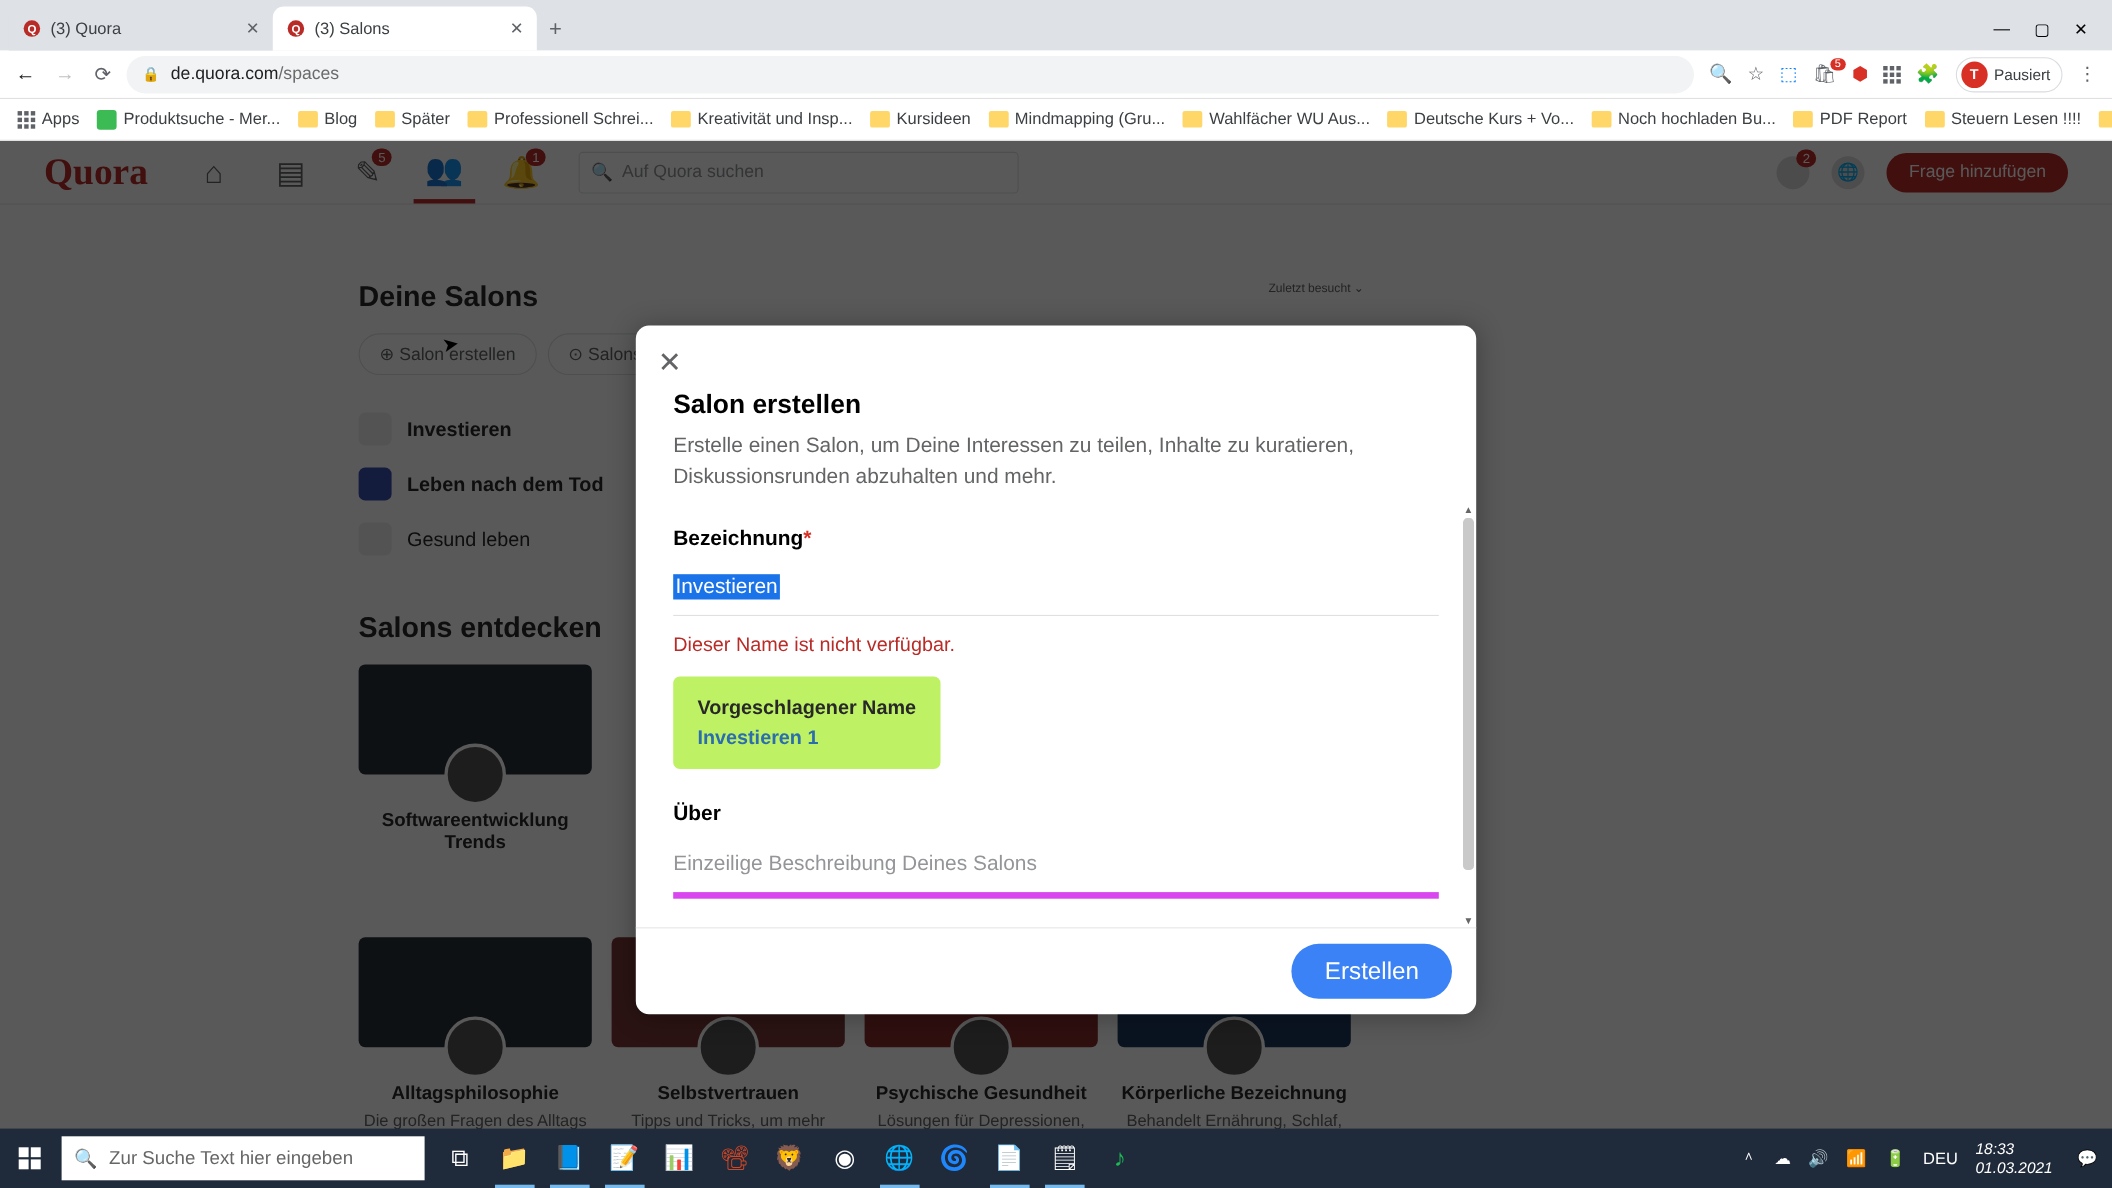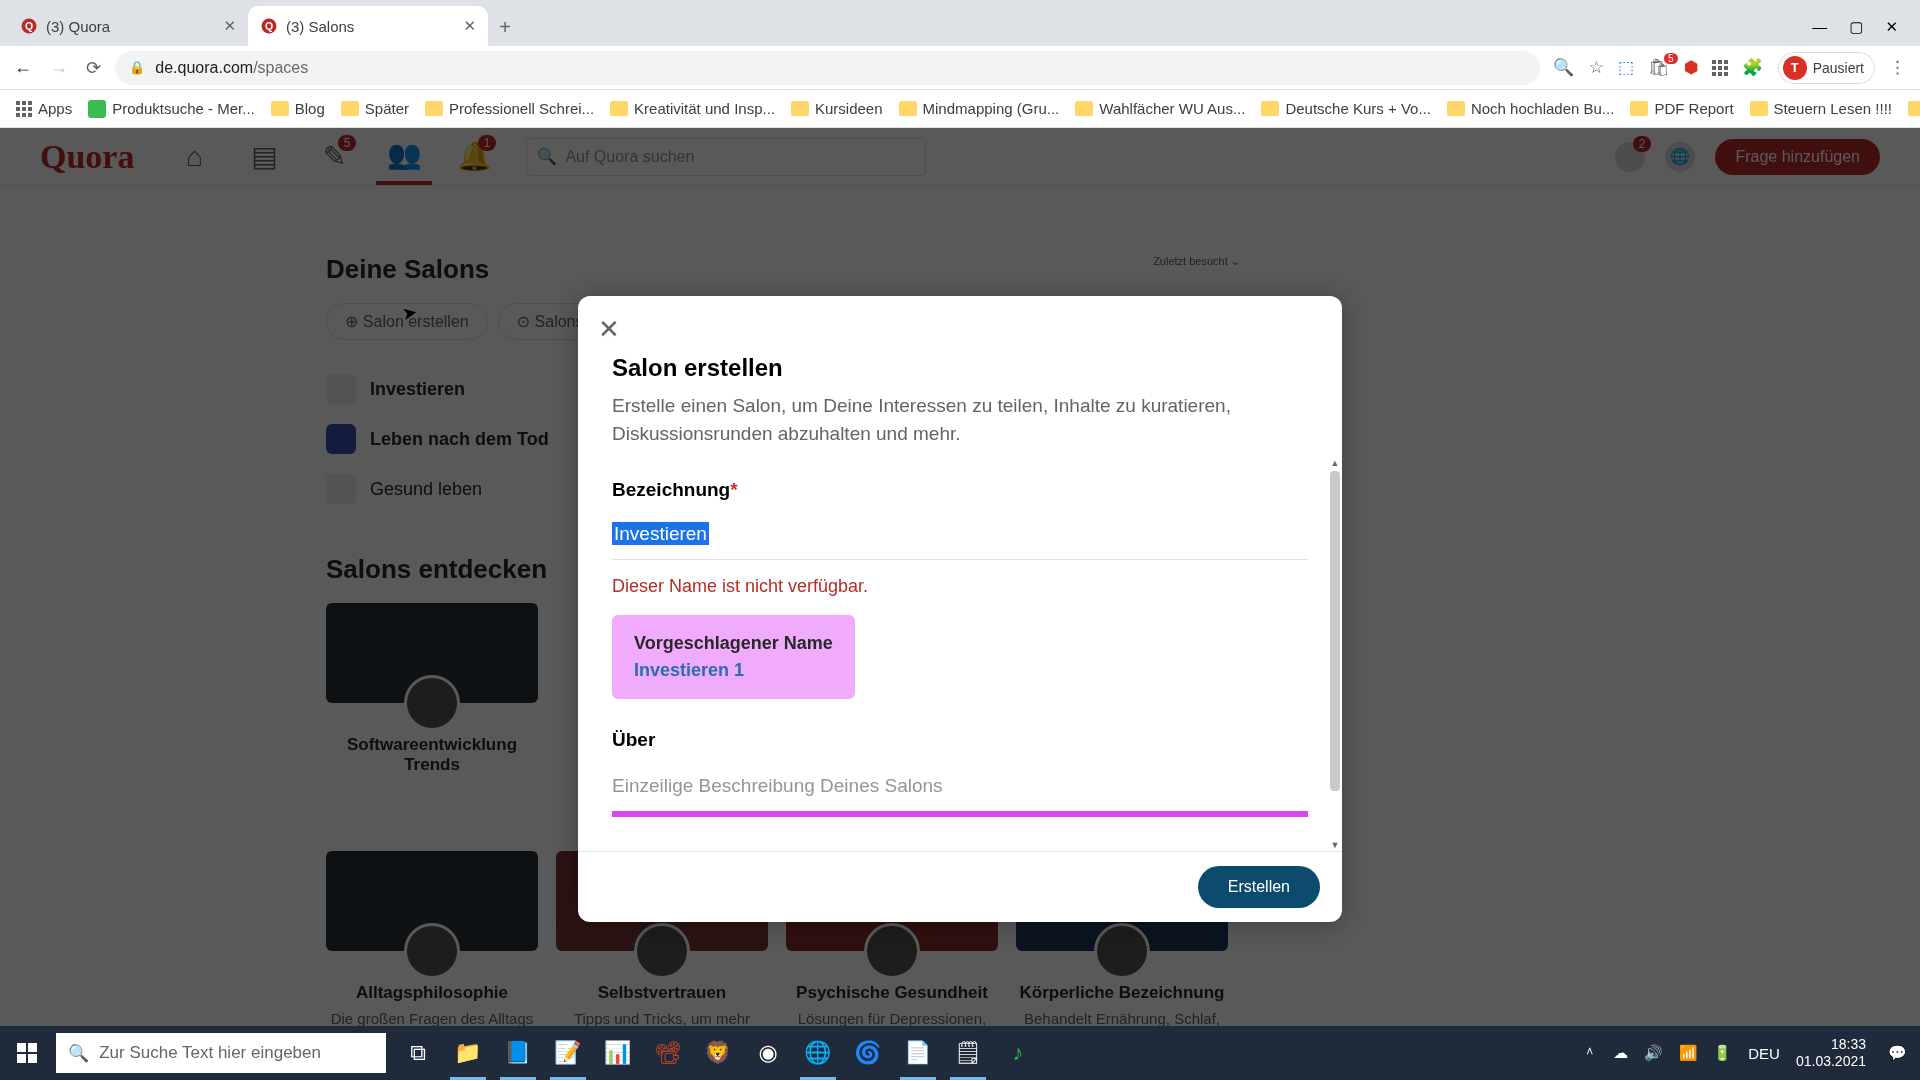--- a/index.html
+++ b/index.html
@@ -71,45 +71,45 @@
 .modal-head { padding: 58px 34px 10px; }
 .modal-head h2 { font-size: 24px; font-weight: 700; margin-bottom: 10px; }
 .modal-head p { font-size: 19px; color: #636466; line-height: 1.45; }
 .modal-body { flex: 1; overflow-y: auto; padding: 22px 34px 0; border-top: none; position: relative; }
 .form-label { font-size: 19px; font-weight: 600; margin-bottom: 14px; }
 .required { color: #d93025; }
 .name-input { width: 100%; border: none; border-bottom: 1px solid #dee0e1; font-size: 19px; padding: 8px 0 14px; outline: none; }
 .name-input::selection { background: #1a73e8; color: #fff; }
 .selected-text { background: #1a73e8; color: #fff; padding: 1px 2px; }
 .error-msg { color: #b92b27; font-size: 18px; margin-top: 16px; margin-bottom: 18px; }
-.suggest-box { background: #f0abfc; border-radius: 6px; padding: 18px 22px; display: inline-block; min-width: 236px; margin-bottom: 30px; }
+.suggest-box { background: #bef264; border-radius: 6px; padding: 18px 22px; display: inline-block; min-width: 236px; margin-bottom: 30px; }
 .suggest-box .lbl { font-size: 18px; font-weight: 600; color: #282829; margin-bottom: 6px; }
 .suggest-box .val { font-size: 18px; font-weight: 600; color: #2b6dad; }
 .about-label { font-size: 19px; font-weight: 600; margin-bottom: 16px; }
 .about-input { width: 100%; border: none; border-bottom: 6px solid #d946ef; font-size: 19px; padding: 8px 0 14px; color: #939598; }
 .modal-scrollbar { position: absolute; right: 2px; top: 0px; width: 10px; height: 100%; }
 .modal-scrollbar .sb-arrow { height: 12px; display: flex; align-items: center; justify-content: center; font-size: 9px; color: #666; }
 .modal-scrollbar .sb-thumb { position: absolute; right: 0; top: 14px; width: 10px; height: 320px; background: #c9c9c9; border-radius: 4px; }
 .modal-footer { border-top: 1px solid #e6e6e6; padding: 14px 22px; display: flex; justify-content: flex-end; }
-.create-btn { background: #0c4a6e; color: #fff; border: none; border-radius: 25px; padding: 12px 30px; font-size: 16px; cursor: pointer; }
+.create-btn { background: #3b82f6; color: #fff; border: none; border-radius: 25px; padding: 12px 30px; font-size: 22px; cursor: pointer; }
 
 
 .cursor { position: absolute; top: 174px; left: 402px; z-index: 100; color: #000; font-size: 18px; transform: rotate(-10deg); }
 
 
 .taskbar { position: absolute; bottom: 0; left: 0; right: 0; height: 54px; background: #1f2a3a; display: flex; align-items: center; color: #fff; z-index: 200; }
 .start-btn { width: 54px; height: 54px; display: flex; align-items: center; justify-content: center; }
 .win-logo { width: 20px; height: 20px; display: grid; grid-template-columns: 1fr 1fr; grid-template-rows: 1fr 1fr; gap: 2px; }
 .win-logo span { background: #fff; }
 .tb-search { display: flex; align-items: center; gap: 10px; background: #fff; color: #666; height: 40px; width: 330px; padding: 0 12px; margin-left: 2px; font-size: 17px; }
 .tb-apps { display: flex; align-items: center; gap: 2px; margin-left: 8px; }
 .tb-app { width: 48px; height: 54px; display: flex; align-items: center; justify-content: center; font-size: 22px; position: relative; }
 .tb-app.active::after { content: ""; position: absolute; bottom: 0; left: 6px; right: 6px; height: 3px; background: #76b9ed; }
 .tb-tray { margin-left: auto; display: flex; align-items: center; gap: 16px; padding-right: 6px; font-size: 15px; }
-.tb-clock { text-align: right; line-height: 1.2; font-size: 14px; }
+.tb-clock { text-align: left; line-height: 1.2; font-size: 14px; font-style: italic; }
 .tb-notif { width: 32px; height: 32px; display: flex; align-items: center; justify-content: center; }
 
 
 .pin-red { color: #d93025; }
 .grid-icon span { background: #5f6368; }
 .grid-icon { width: 16px; height: 16px; display: grid; grid-template-columns: repeat(3,1fr); grid-template-rows: repeat(3,1fr); gap: 2px; }
 </style>
 </head>
 <body>
 

